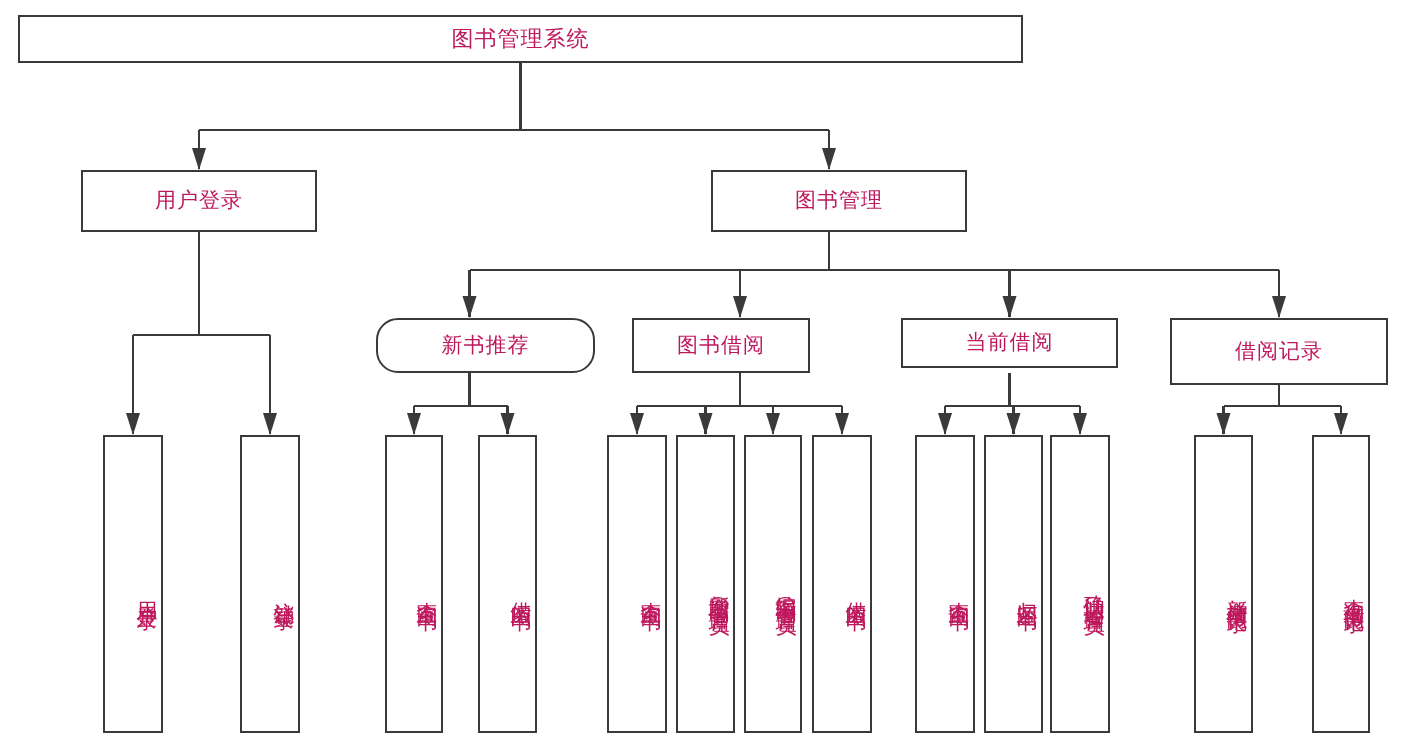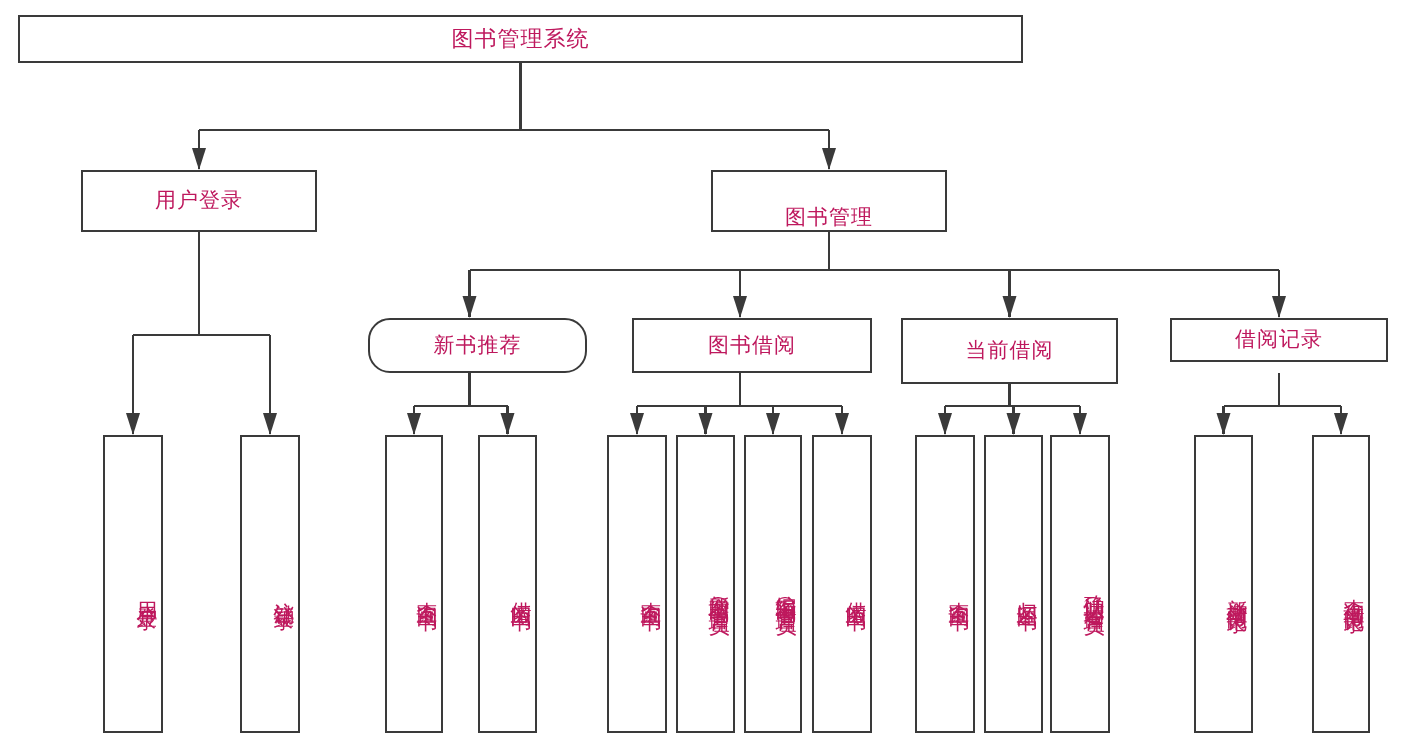--- a/index.html
+++ b/index.html
@@ -130,33 +130,33 @@
       <line x1="1341" y1="406" x2="1341" y2="434" stroke="#3a3a3a" stroke-width="2.5" shape-rendering="crispEdges"></line>
       <polygon points="1334,413 1348,413 1341,435" fill="#3a3a3a"></polygon>
     </svg>
   <div id="nodes-layer">
       <div class="node horiz root" style="left: 18px; top: 15px; width: 1005px; height: 48px;">
         <span class="label">图书管理系统</span>
       </div>
       <div class="node horiz" style="left: 81px; top: 170px; width: 236px; height: 62px;">
         <span class="label">用户登录</span>
       </div>
-      <div class="node horiz" style="left: 711px; top: 170px; width: 236px; height: 62px; align-items: flex-end;">
+      <div class="node horiz" style="left: 711px; top: 170px; width: 256px; height: 62px;">
         <span class="label">图书管理</span>
       </div>
-      <div class="node horiz" style="left: 368px; top: 318px; width: 219px; height: 55px; border-radius: 22px;">
+      <div class="node horiz" style="left: 376px; top: 318px; width: 219px; height: 55px; border-radius: 22px;">
         <span class="label">新书推荐</span>
       </div>
-      <div class="node horiz" style="left: 632px; top: 318px; width: 240px; height: 55px;">
+      <div class="node horiz" style="left: 632px; top: 318px; width: 178px; height: 55px;">
         <span class="label">图书借阅</span>
       </div>
-      <div class="node horiz" style="left: 901px; top: 318px; width: 217px; height: 66px;">
+      <div class="node horiz" style="left: 901px; top: 318px; width: 217px; height: 50px;">
         <span class="label">当前借阅</span>
       </div>
-      <div class="node horiz" style="left: 1170px; top: 318px; width: 218px; height: 44px;">
+      <div class="node horiz" style="left: 1170px; top: 318px; width: 218px; height: 67px;">
         <span class="label">借阅记录</span>
       </div>
       <div class="node vert" style="left: 103px; top: 435px; width: 60px; height: 298px;">
         <span class="label">用户登录</span>
       </div>
       <div class="node vert" style="left: 240px; top: 435px; width: 60px; height: 298px;">
         <span class="label">注销登录</span>
       </div>
       <div class="node vert" style="left: 385px; top: 435px; width: 58px; height: 298px;">
         <span class="label">查询图书</span>

